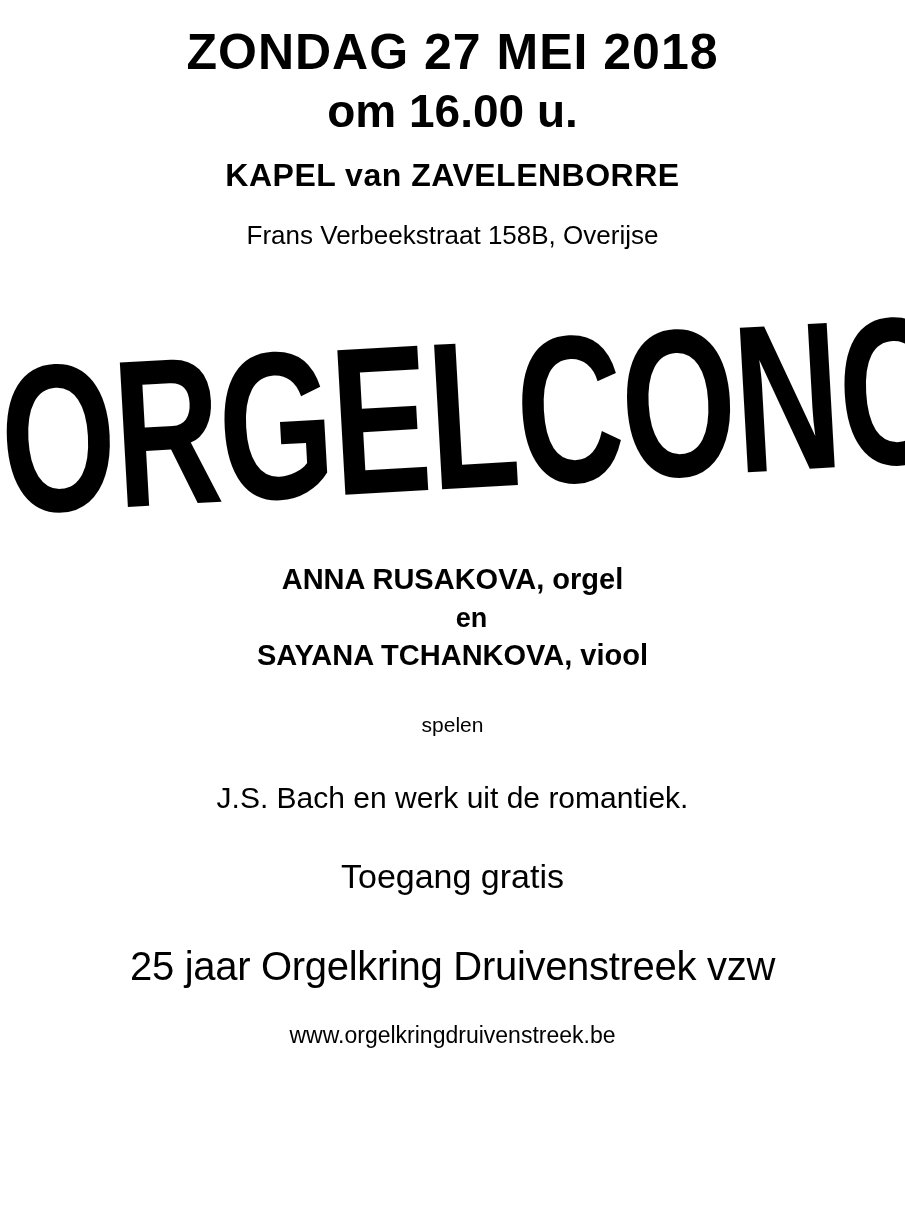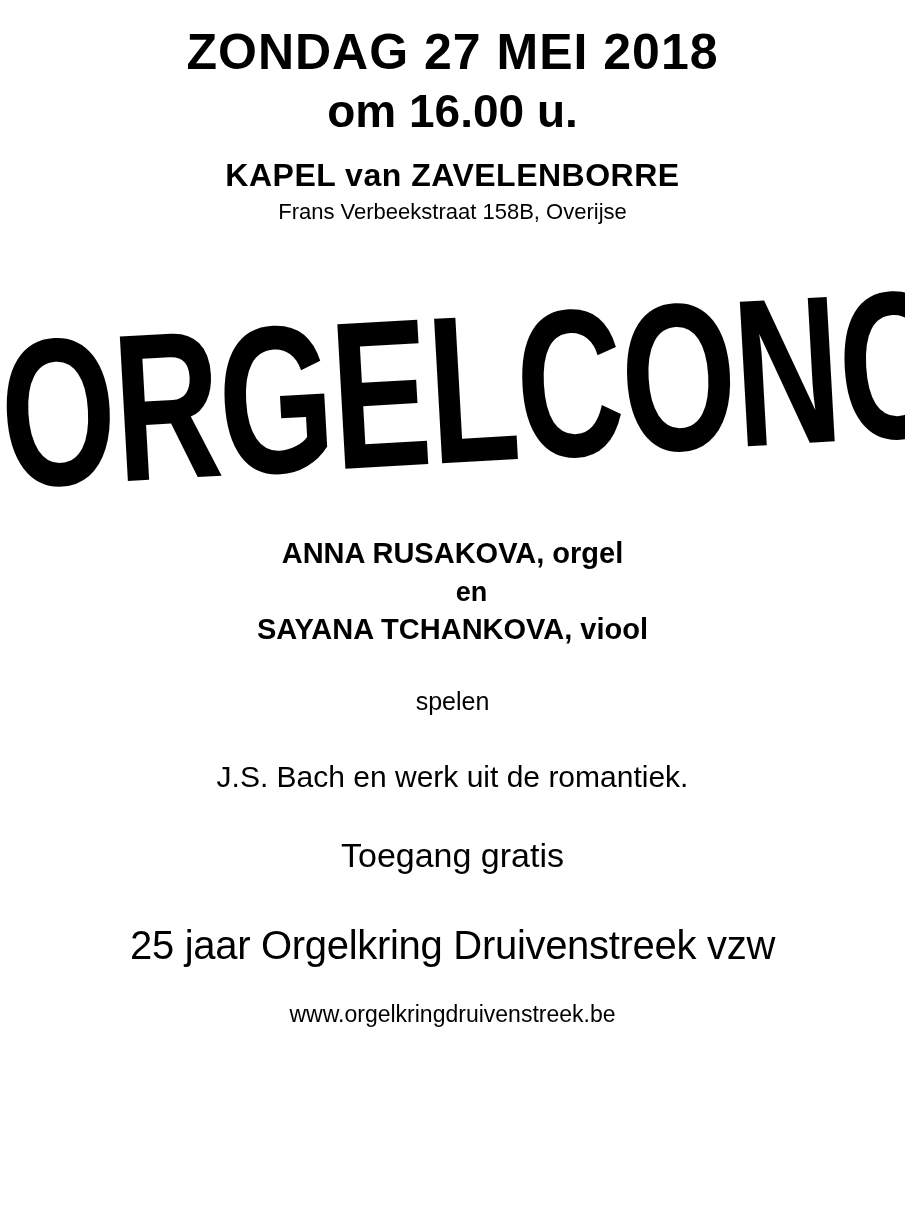--- a/index.html
+++ b/index.html
@@ -36,23 +36,23 @@
     line-height: 1.05;
   }
   .line-venue {
     font-size: 32px;
     font-weight: bold;
     margin: 24px 0 0 0;
     line-height: 1.05;
     letter-spacing: 0.5px;
   }
   .line-address {
-    font-size: 22px;
+    font-size: 26px;
     font-weight: normal;
-    margin: 7px 0 0 0;
+    margin: 28px 0 0 0;
   }
   .title-wrap {
     margin: 28px 0 0 0;
     height: 265px;
     position: relative;
     overflow: hidden;
   }
   .title-big {
     font-size: 148px;
     font-weight: bold;
@@ -73,21 +73,21 @@
     font-weight: bold;
     line-height: 1.35;
   }
   .performer-en {
     font-size: 27px;
     font-weight: bold;
     line-height: 1.35;
     padding-left: 38px;
   }
   .spelen {
-    font-size: 25px;
+    font-size: 21px;
     margin: 38px 0 11px 0;
   }
   .program {
     font-size: 30px;
     margin: 44px 0 0 0;
   }
   .entry {
     font-size: 34px;
     margin: 42px 0 0 0;
   }

